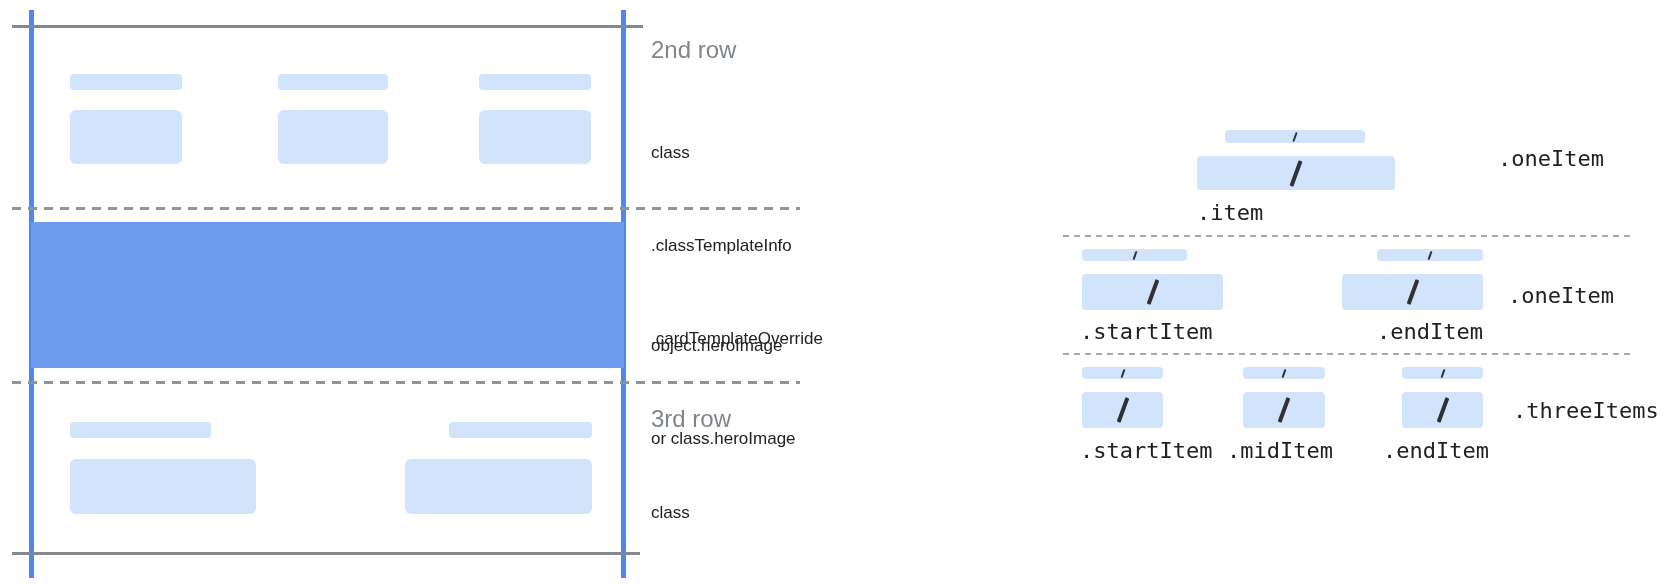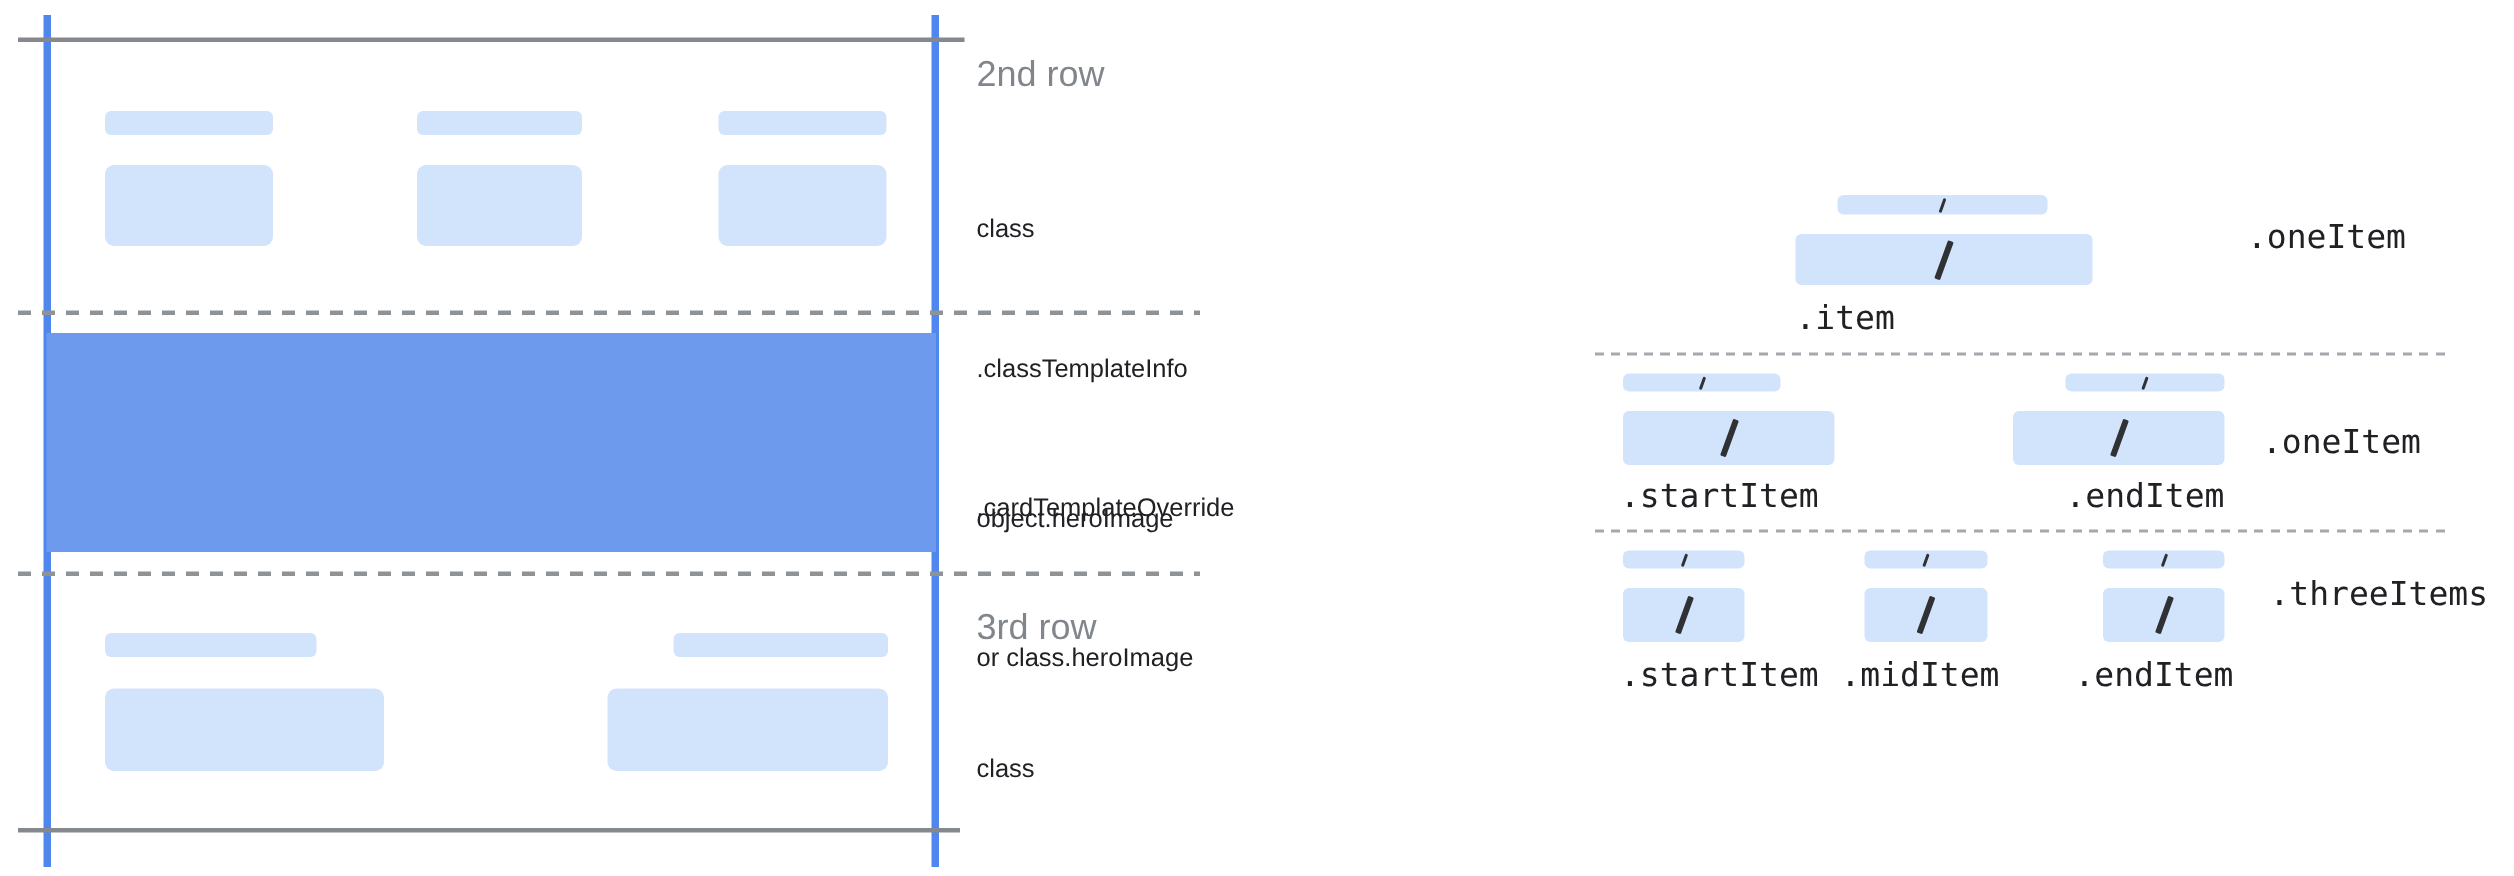--- a/index.html
+++ b/index.html
@@ -123,15 +123,15 @@
   </div>
   <div class="bar" style="left:1243px;top:392px;width:82px;height:36px;">
     <span class="slash lg"></span>
   </div>
   <div class="bar" style="left:1402px;top:392px;width:81px;height:36px;">
     <span class="slash lg"></span>
   </div>
   <div class="mlabel" style="left:1080px;top:438px;">.startItem</div>
   <div class="mlabel" style="left:1227px;top:438px;">.midItem</div>
   <div class="mlabel" style="left:1383px;top:438px;">.endItem</div>
-  <div class="mlabel" style="left:1513px;top:384px;">.threeItems</div>
+  <div class="mlabel" style="left:1513px;top:398px;">.threeItems</div>
 
 </div>
 
 </body></html>

